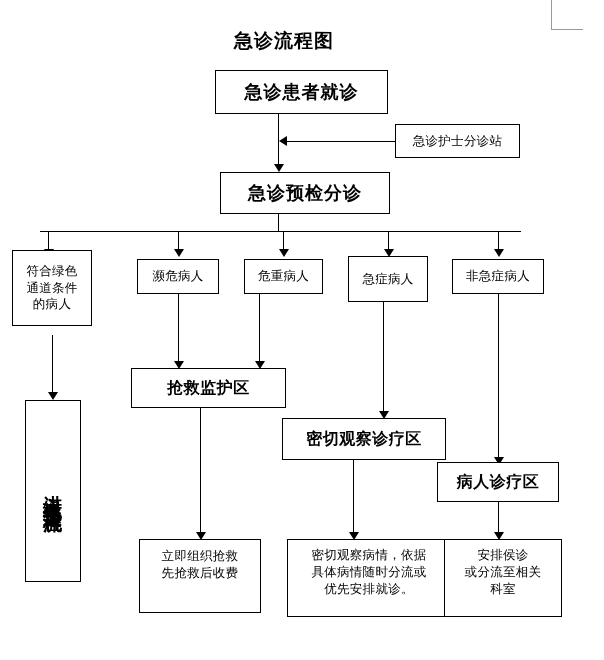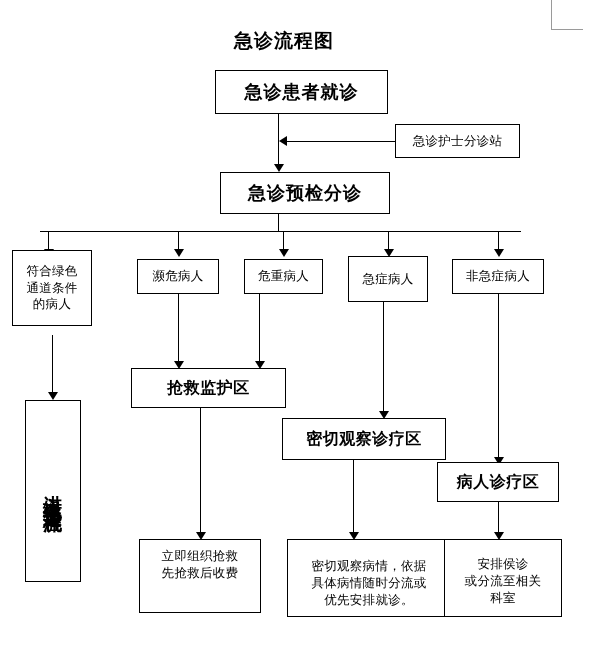--- a/index.html
+++ b/index.html
@@ -209,25 +209,25 @@
   <div class="arrow-down" style="left:349px; top:532px;"></div>
 
   <div class="edge v-line" style="left:498px; top:502px; height:36px;"></div>
   <div class="arrow-down" style="left:494px; top:532px;"></div>
 
   <div class="node" style="left:139px; top:539px; width:122px; height:74px; align-items:flex-start; padding-top:8px;">
     <span class="node-inner small">立即组织抢救
 先抢救后收费</span>
   </div>
 
-  <div class="node" style="left:287px; top:539px; width:164px; height:78px; align-items:flex-start; padding-top:18px;">
+  <div class="node" style="left:287px; top:539px; width:164px; height:78px; align-items:flex-start; padding-top:7px;">
     <span class="node-inner small">密切观察病情，依据
 具体病情随时分流或
 优先安排就诊。</span>
   </div>
 
-  <div class="node" style="left:444px; top:539px; width:118px; height:78px; align-items:flex-start; padding-top:16px;">
+  <div class="node" style="left:444px; top:539px; width:118px; height:78px; align-items:flex-start; padding-top:7px;">
     <span class="node-inner small">安排侯诊
 或分流至相关
 科室</span>
   </div>
 
 </div>
 
 </body></html>

